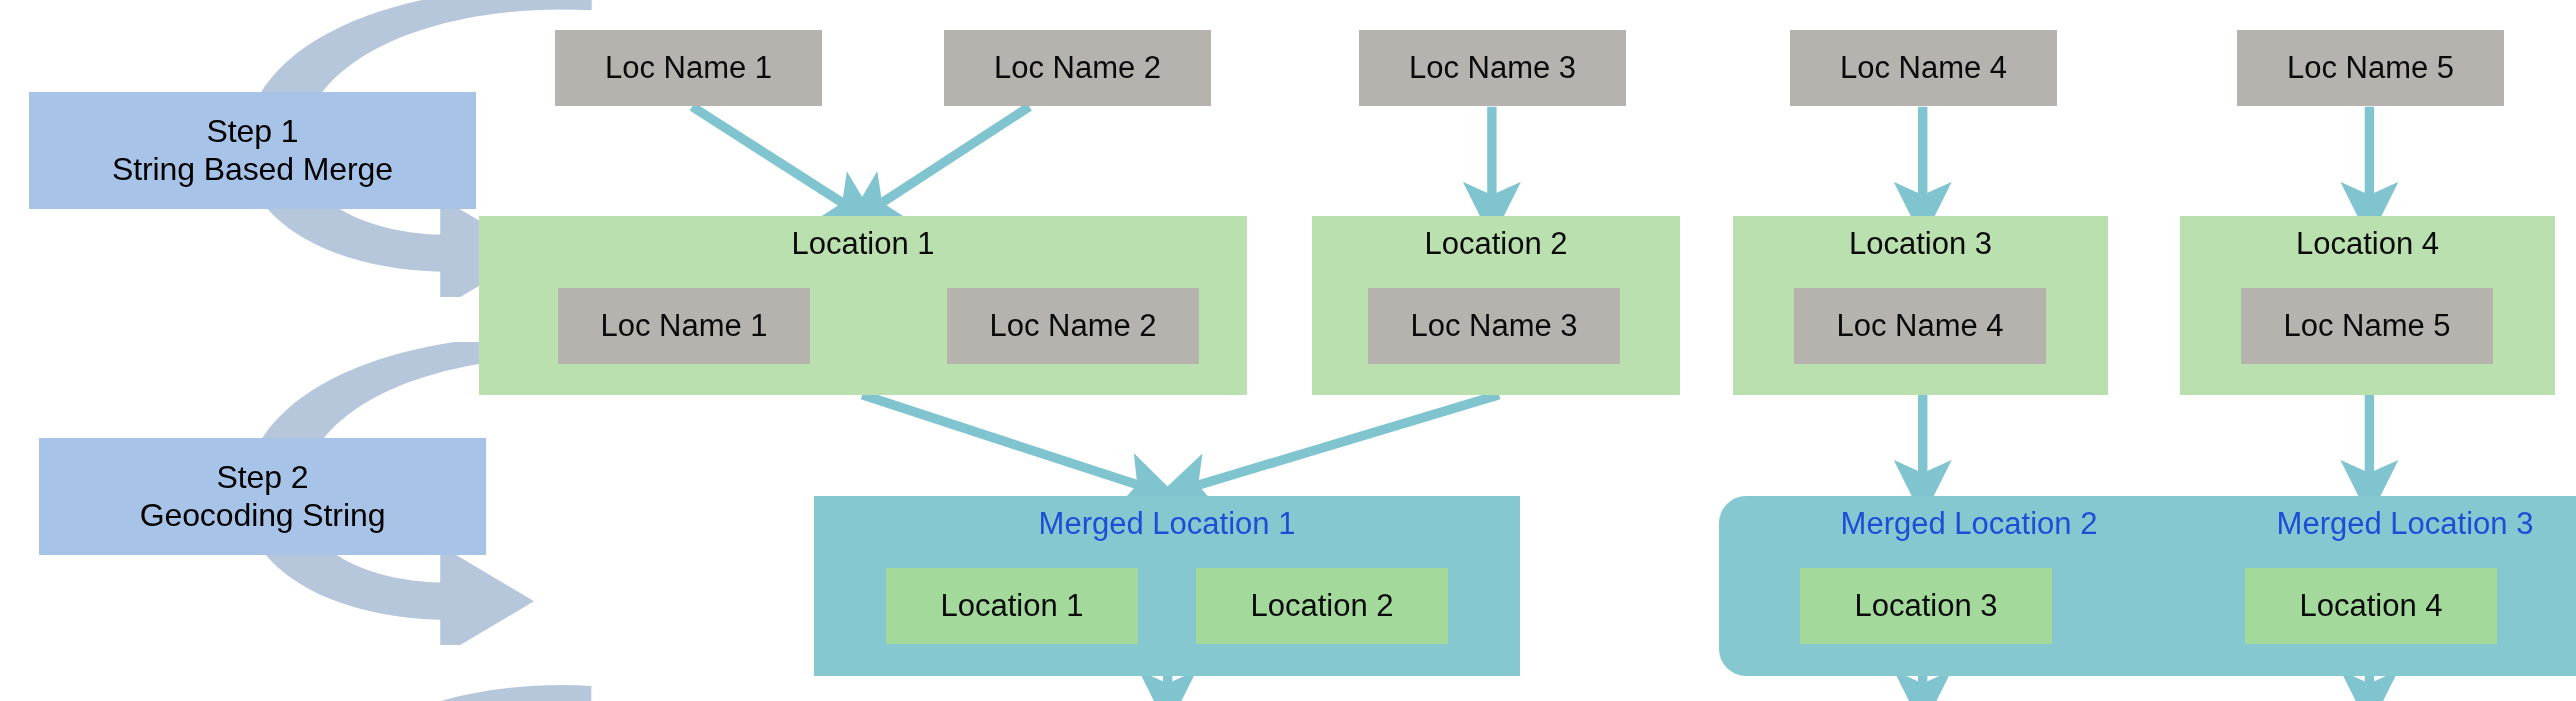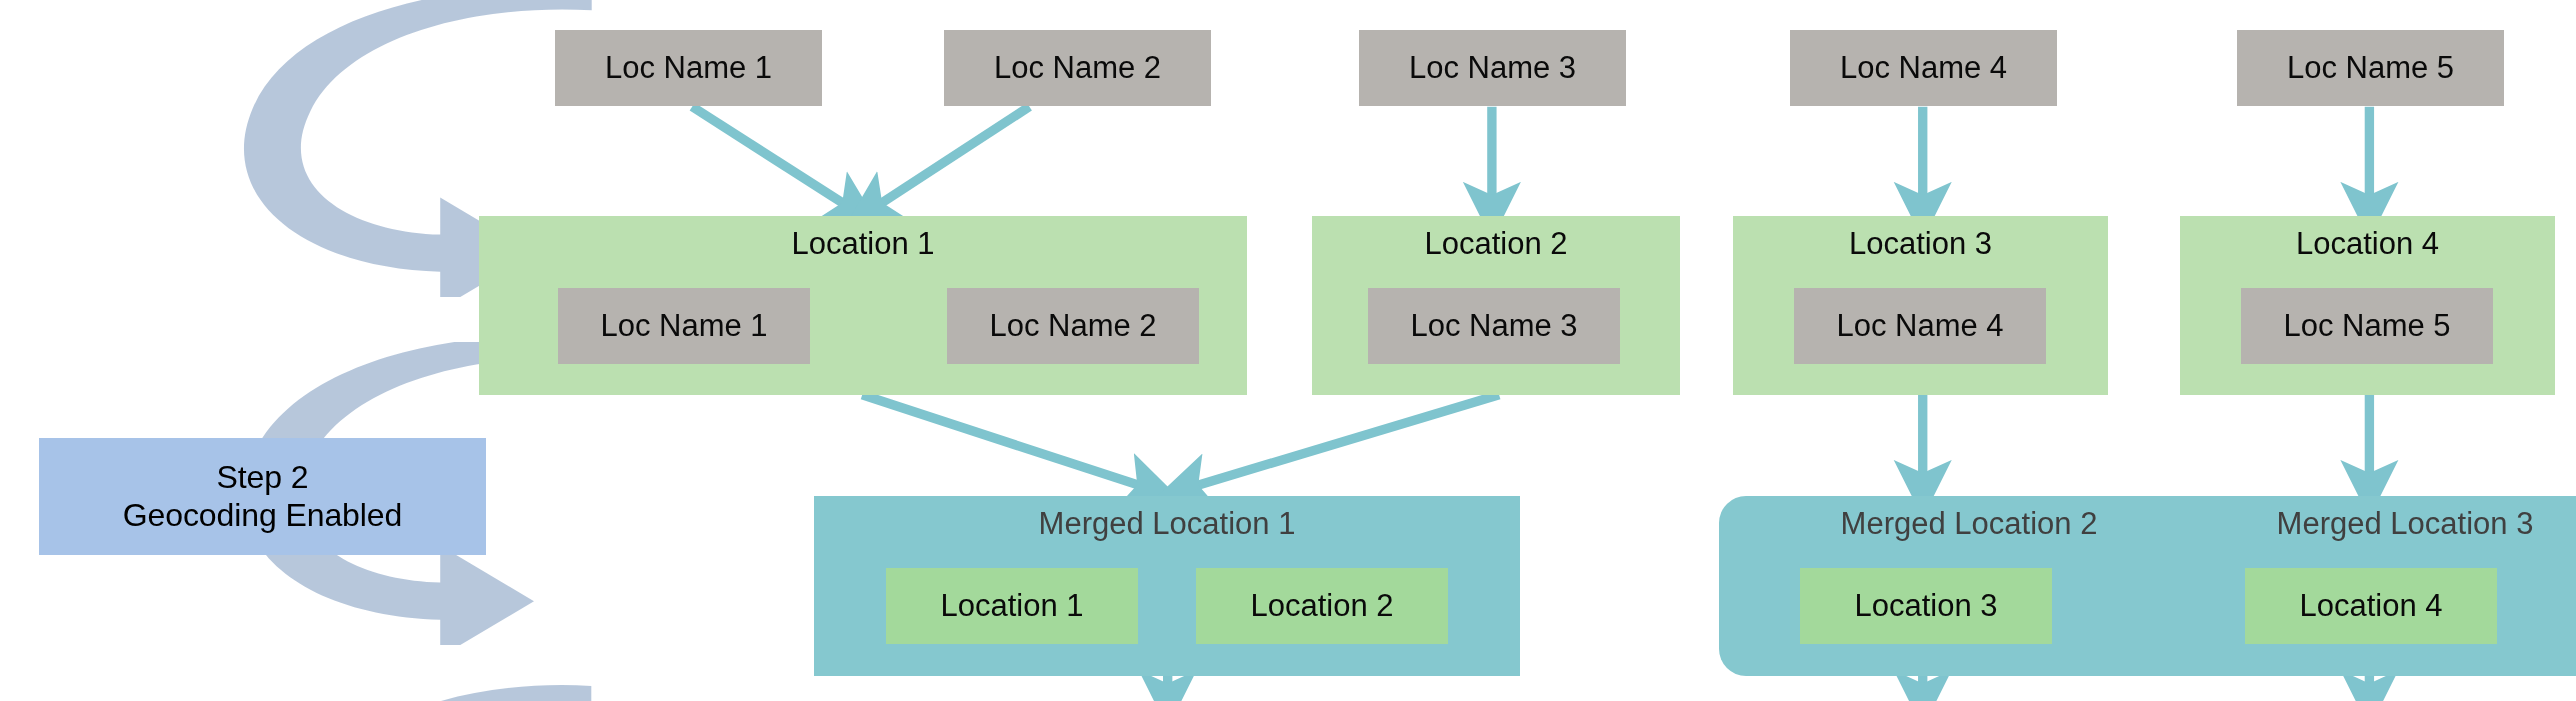--- a/index.html
+++ b/index.html
@@ -84,21 +84,21 @@
     box-sizing: border-box;
     background: #85c8cf;
     z-index: 3;
   }
   .merged-title {
     position: absolute;
     left: 0;
     right: 0;
     top: 10px;
     text-align: center;
-    color: #404040;
+    color: #1d4ed8;
     font-size: 31px;
   }
   .chip-green {
     position: absolute;
     box-sizing: border-box;
     background: #a3d99b;
     display: flex;
     align-items: center;
     justify-content: center;
     color: #0a0a0a;
@@ -171,24 +171,28 @@
       <line x1="3288" y1="548" x2="3288" y2="680"></line>
 
       <line x1="2668" y1="936" x2="2668" y2="972"></line>
 
       <line x1="3288" y1="936" x2="3288" y2="972"></line>
 
       <line x1="1620" y1="936" x2="1620" y2="972"></line>
     </g>
   </svg>
 
+  <div class="step-box" style="left:29px; top:92px; width:447px; height:117px;">
+    <span class="step-line">Step 1</span>
+    <span class="step-line">String Based Merge</span>
+  </div>
 
   <div class="step-box" style="left:39px; top:438px; width:447px; height:117px;">
     <span class="step-line">Step 2</span>
-    <span class="step-line">Geocoding Enabled</span>
+    <span class="step-line">Geocoding String</span>
   </div>
 
   <div class="src-box" style="left:555px; top:30px; width:267px; height:76px;">
     <span>Loc Name 1</span>
   </div>
   <div class="src-box" style="left:944px; top:30px; width:267px; height:76px;">
     <span>Loc Name 2</span>
   </div>
   <div class="src-box" style="left:1359px; top:30px; width:267px; height:76px;">
     <span>Loc Name 3</span>

